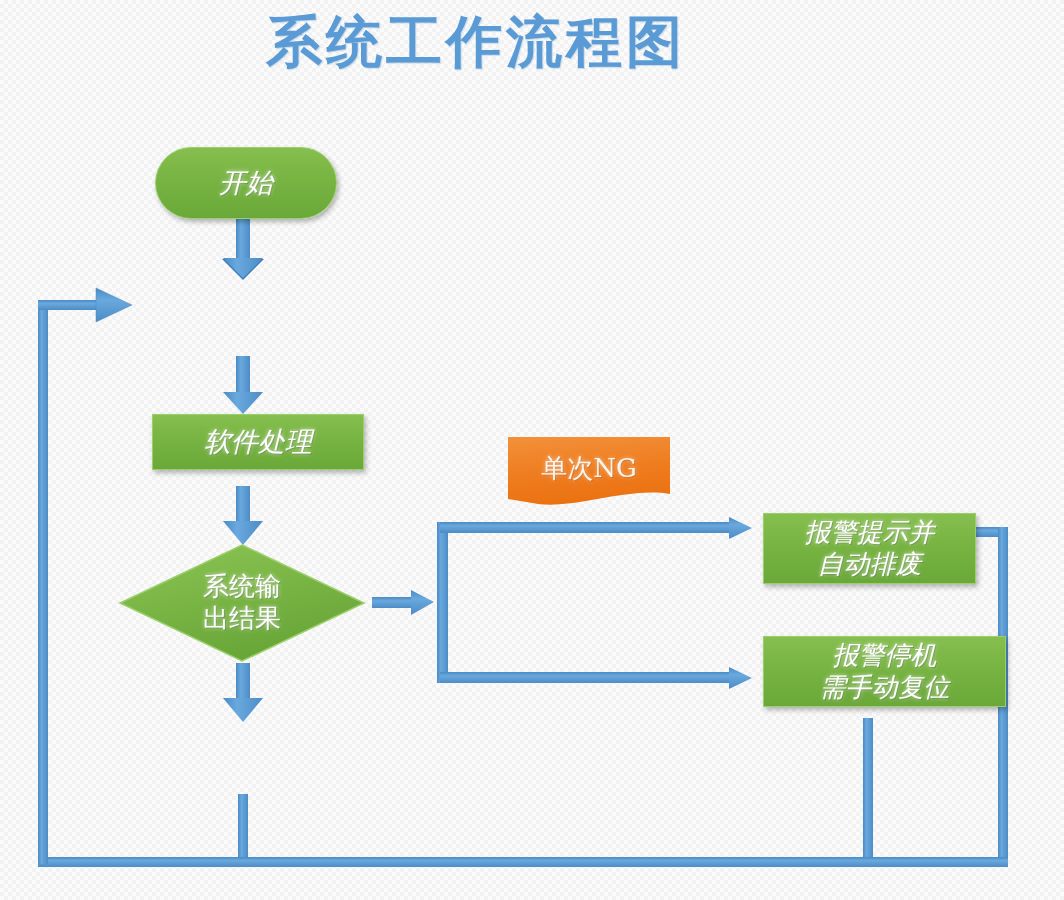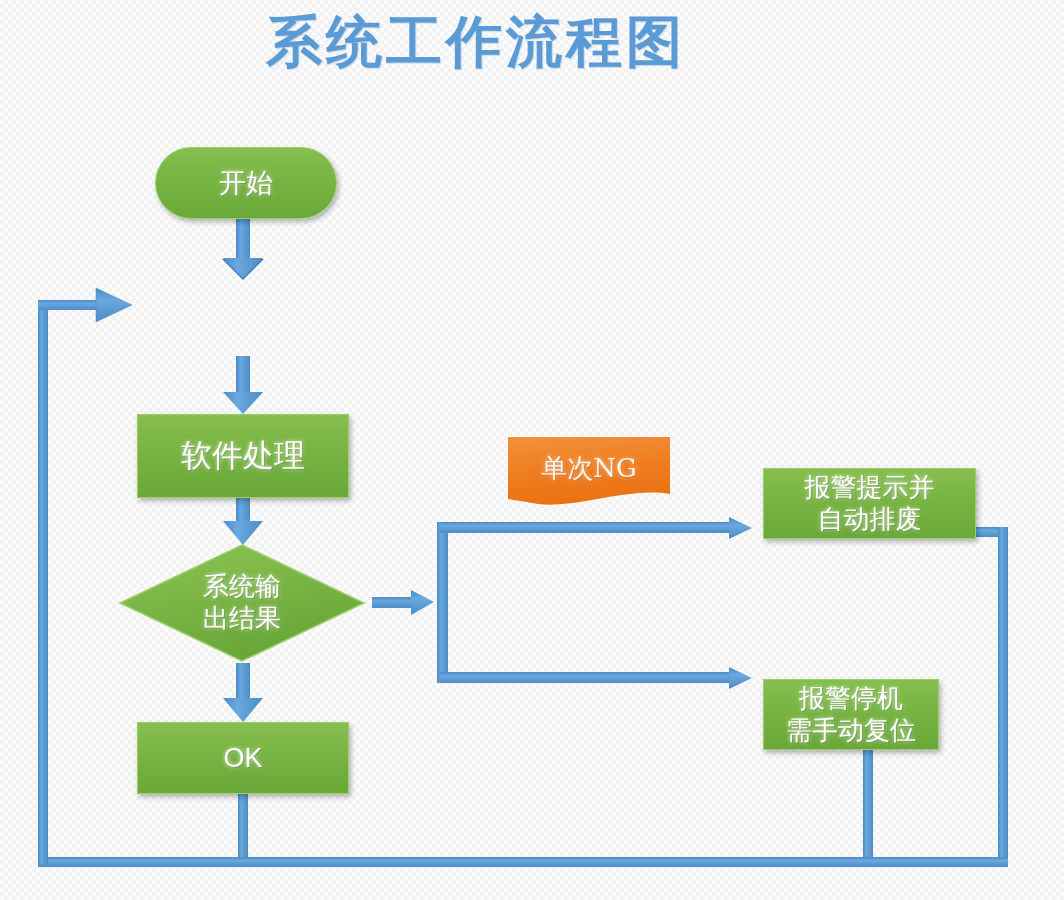--- a/index.html
+++ b/index.html
@@ -62,31 +62,32 @@
     color: #ffffff;
     font-family: "DejaVu Serif", "Liberation Serif", serif;
     line-height: 1.22;
     white-space: pre-line;
     text-shadow: 0 0 4px rgba(255,255,255,0.75), 1px 1px 1px rgba(60,95,30,0.55);
   }
   .green {
     background: linear-gradient(to bottom, #86bf4f 0%, #77b442 45%, #6aa839 100%);
     border: 1px solid #9ccf6a;
     box-shadow: 2px 3px 5px rgba(0,0,0,0.28);
+    font-style: italic;
   }
   .rounded { border-radius: 36px; }
 
   
   #node-start       { left:155px; top:147px; width:182px; height:72px;  font-size:27px; }
   #node-sensor      { left:137px; top:280px; width:212px; height:76px;  font-size:27px; }
-  #node-software    { left:137px; top:414px; width:212px; height:84px;  font-size:31px; }
+  #node-software    { left:152px; top:414px; width:212px; height:56px;  font-size:27px; }
   #node-ok          { left:137px; top:722px; width:212px; height:72px;  font-size:27px;
                       font-family:"Liberation Sans","DejaVu Sans",sans-serif; font-weight:normal; }
-  #node-alarm-waste { left:763px; top:468px; width:213px; height:71px;  font-size:26px; }
-  #node-alarm-stop  { left:763px; top:679px; width:176px; height:71px;  font-size:26px; }
+  #node-alarm-waste { left:763px; top:513px; width:213px; height:71px;  font-size:26px; }
+  #node-alarm-stop  { left:763px; top:636px; width:243px; height:71px;  font-size:26px; }
 
   
   #node-decision {
     position: absolute;
     left: 118px;
     top: 543px;
     width: 248px;
     height: 120px;
   }
   #node-decision svg { position:absolute; left:0; top:0; }
@@ -228,21 +229,20 @@
           <stop offset="55%" stop-color="#78b444"></stop>
           <stop offset="100%" stop-color="#68a638"></stop>
         </linearGradient>
       </defs>
       <polygon points="124,2 246,60 124,118 2,60" fill="url(#greenDia)" stroke="#9ccf6a" stroke-width="1.5"></polygon>
     </svg>
     <div class="dlabel">系统输
 出结果</div>
   </div>
 
-  <div id="node-ok" class="node green">OK</div>
 
   <div id="node-alarm-waste" class="node green">报警提示并
 自动排废</div>
 
   <div id="node-alarm-stop" class="node green">报警停机
 需手动复位</div>
 
   <div id="banner-single" class="banner">
     <svg width="166" height="78" viewBox="0 0 166 78" xmlns="http://www.w3.org/2000/svg">
       <defs>

